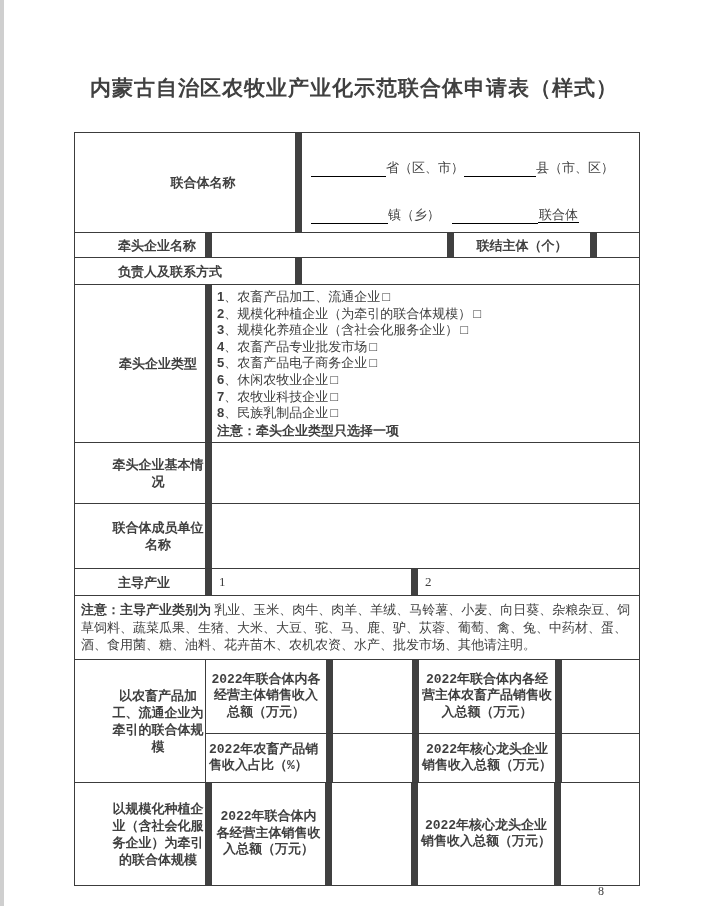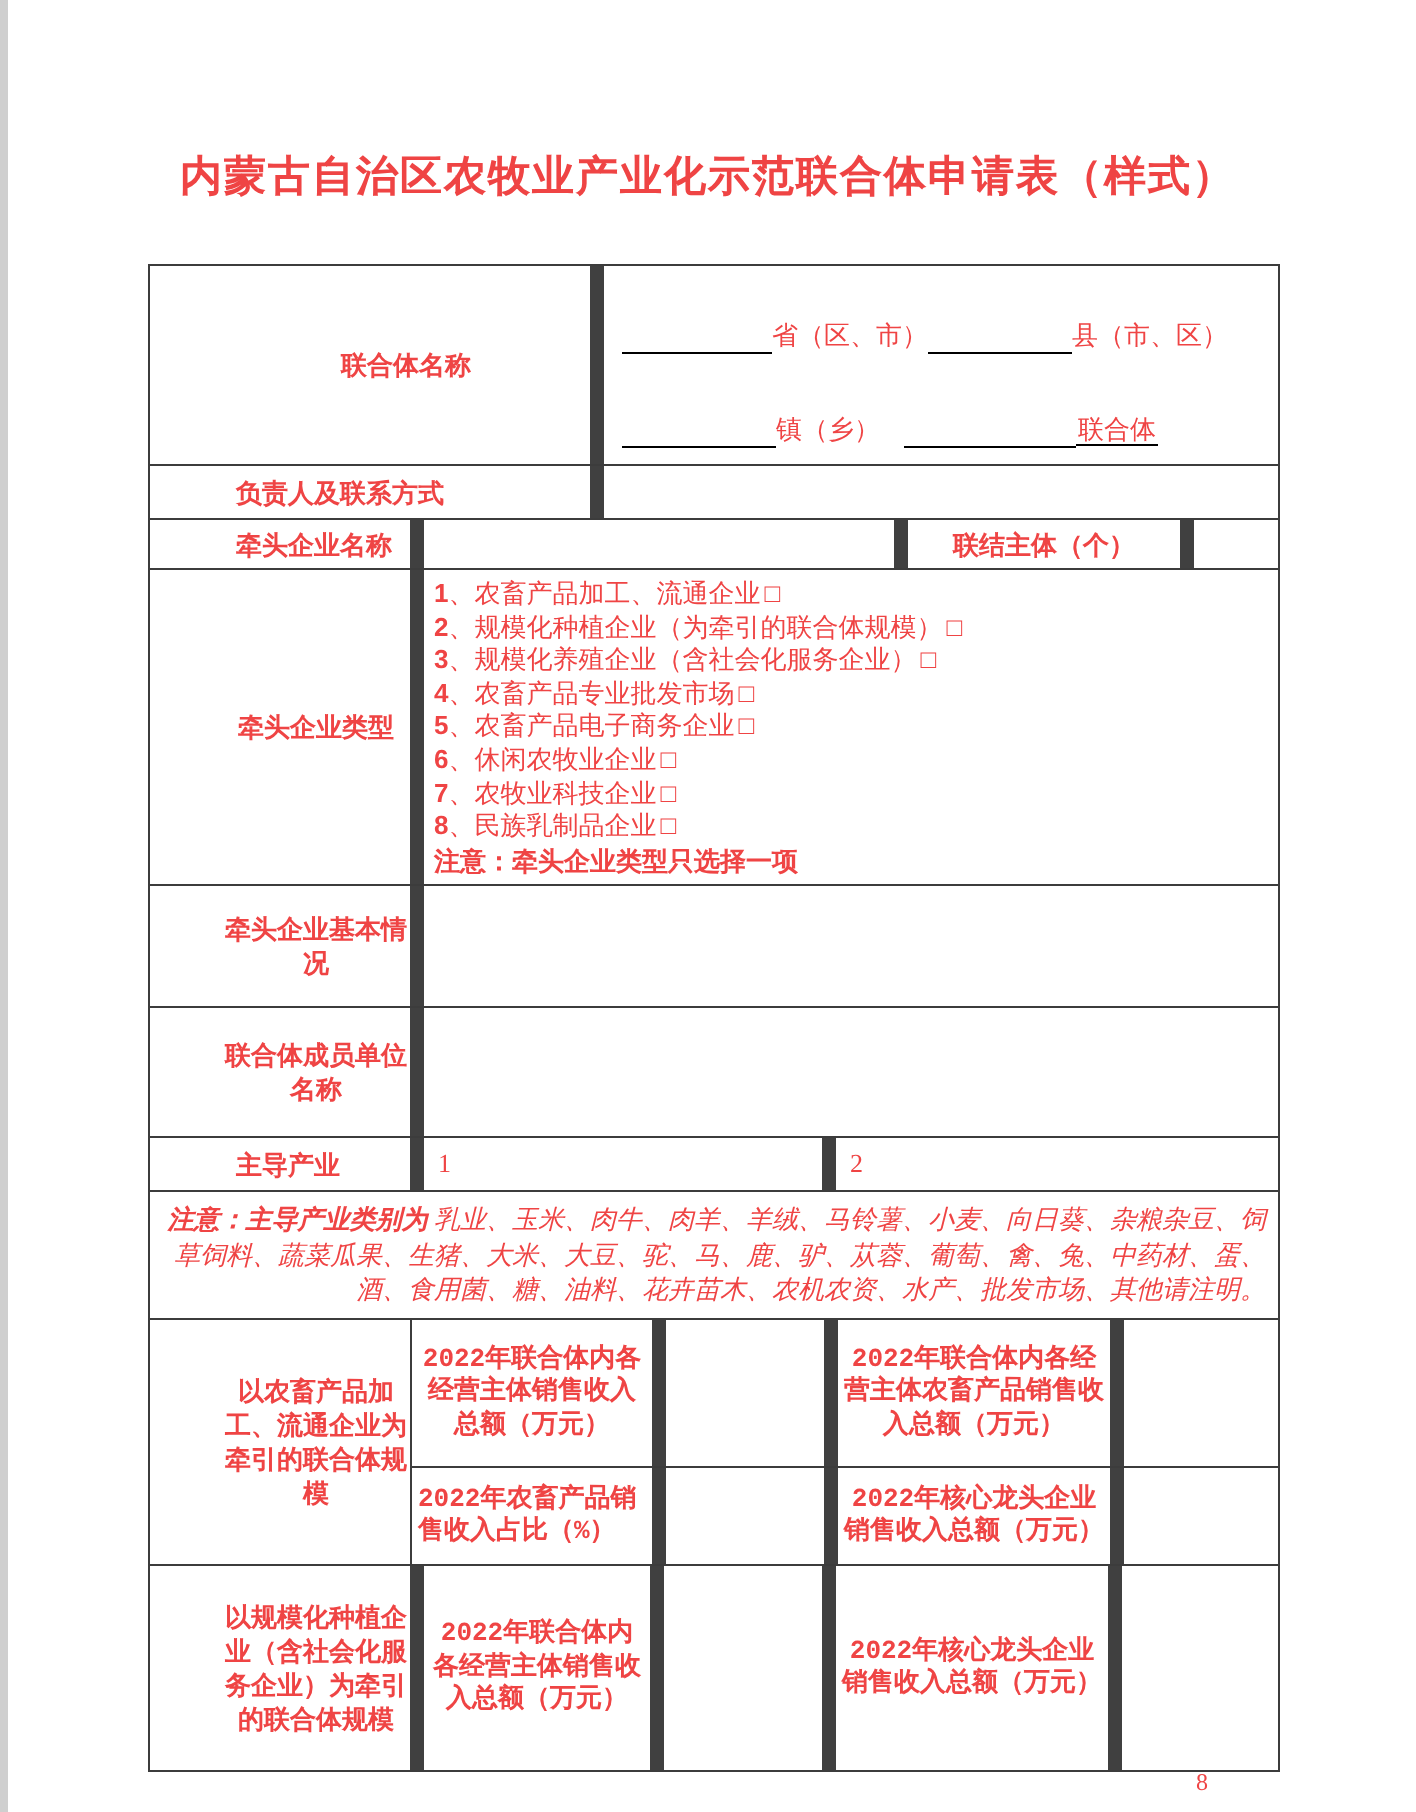--- a/index.html
+++ b/index.html
@@ -1,17 +1,17 @@
 <!DOCTYPE html>
 <html><head>
 <meta charset="utf-8">
 <style>
   html,body{margin:0;padding:0;background:#fff;}
   .page{position:relative;width:708px;height:906px;background:#ffffff;overflow:hidden;
-        font-family:"Liberation Serif",serif;color:#ef4444;}
+        font-family:"Liberation Serif",serif;color:#404040;}
   .scroll-strip{position:absolute;left:0;top:0;width:4px;height:906px;background:#cfcfcf;}
   .title{position:absolute;left:0;top:74px;width:708px;margin:0;text-align:center;
          font-size:21px;font-weight:bold;letter-spacing:1px;
          font-family:"Liberation Serif",serif;}
   .hd{font-family:"Liberation Sans",sans-serif;font-weight:bold;}
   .serif{font-family:"Liberation Serif",serif;}
   .tbl{position:absolute;left:74px;top:132px;width:566px;border:1px solid #3c3c3c;
        box-sizing:border-box;font-size:13px;}
   .row{display:flex;box-sizing:border-box;}
   .row + .row{border-top:1px solid #3c3c3c;}
@@ -35,21 +35,21 @@
   .b75{width:75px;}.b72{width:72px;}.b77{width:77px;}.b86{width:86px;margin-left:12px;}
   .u{border-bottom:1px solid #000;padding:0 1px;}
   
   .list-cell{flex-direction:column;align-items:flex-start;justify-content:flex-start;
              padding:4px 4px 2px 5px;}
   .list-item{line-height:16.6px;white-space:nowrap;}
   .num{font-family:"Liberation Sans",sans-serif;font-weight:bold;}
   .cbx{margin-left:2px;}
   .list-note{line-height:17px;}
   
-  .note-cell{display:block;text-align:right;padding:5px 6px 0 6px;line-height:17.5px;font-style:italic;}
+  .note-cell{display:block;text-align:left;padding:5px 6px 0 6px;line-height:17.5px;}
   
   .subwrap{flex:1;display:flex;flex-direction:column;}
   .subrow{display:flex;box-sizing:border-box;}
   .subrow + .subrow{border-top:1px solid #3c3c3c;}
   .s1{height:73px;}.s2{flex:1;}
   .metric{font-family:Liberation Mono, monospace;font-weight:bold;line-height:16.5px;
           padding:2px 3px;}
   .pagenum{position:absolute;left:598px;top:884px;font-size:12px;}
 </style>
 </head>
@@ -67,29 +67,29 @@
       <div class="cell grow name-cell">
         <div class="blank-line">
           <span class="blank b75"></span><span class="serif">省（区、市）</span><span class="blank b72"></span><span class="serif">县（市、区）</span>
         </div>
         <div class="blank-line">
           <span class="blank b77"></span><span class="serif">镇（乡）</span><span class="blank b86"></span><span class="serif u">联合体</span>
         </div>
       </div>
     </div>
 
-    <div class="row r2">
-      <div class="cell w184 left lbl">负责人及联系方式</div>
-      <div class="cell grow"></div>
-    </div>
-
     <div class="row r3">
       <div class="cell w94 left lbl">牵头企业名称</div>
       <div class="cell w206"></div>
       <div class="cell w143 center lbl">联结主体（个）</div>
+      <div class="cell grow"></div>
+    </div>
+
+    <div class="row r2">
+      <div class="cell w184 left lbl">负责人及联系方式</div>
       <div class="cell grow"></div>
     </div>
 
     <div class="row r4">
       <div class="cell w94 center lbl">牵头企业类型</div>
       <div class="cell grow list-cell serif">
         <div class="list-item"><span class="num">1</span><span>、农畜产品加工、流通企业</span><span class="cbx">□</span></div>
         <div class="list-item"><span class="num">2</span><span>、规模化种植企业（为牵引的联合体规模）</span><span class="cbx">□</span></div>
         <div class="list-item"><span class="num">3</span><span>、规模化养殖企业（含社会化服务企业）</span><span class="cbx">□</span></div>
         <div class="list-item"><span class="num">4</span><span>、农畜产品专业批发市场</span><span class="cbx">□</span></div>

